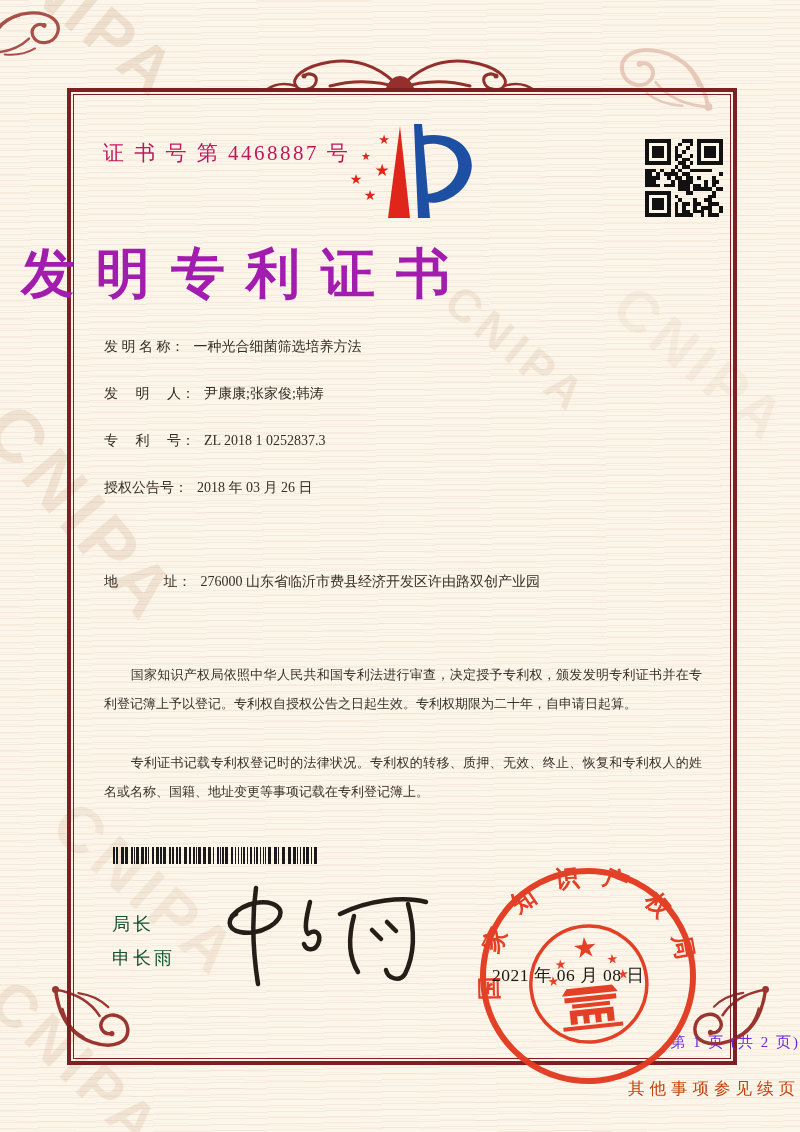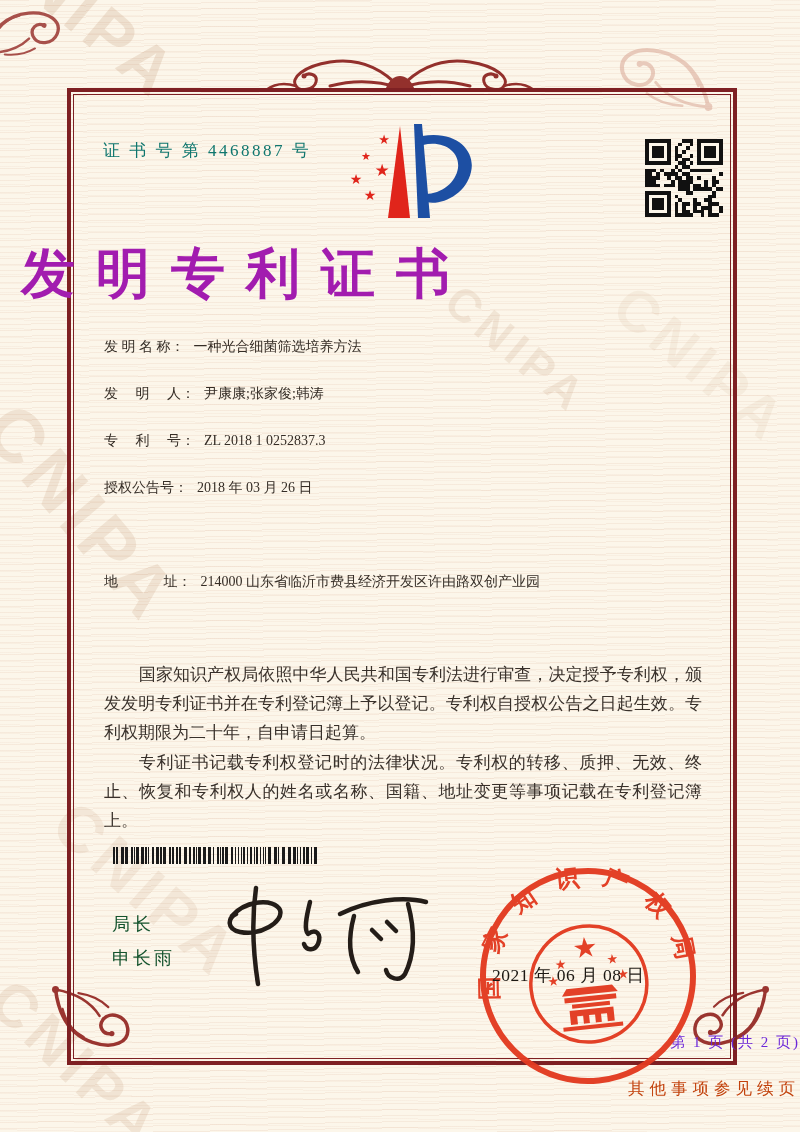--- a/index.html
+++ b/index.html
@@ -21,33 +21,33 @@
     font-weight:bold;color:#b98c66;letter-spacing:6px;white-space:nowrap;
   }
   .frame{
     position:absolute;left:67px;top:88px;width:670px;height:977px;z-index:2;
     border:4px solid #7e2023;box-sizing:border-box;
   }
   .frame::after{
     content:"";position:absolute;inset:2px;border:1px solid #7e2023;
   }
   .content{position:absolute;inset:0;z-index:3;}
-  .cert-no{position:absolute;left:103px;top:139px;font-size:17px;letter-spacing:2.5px;color:#0f766e;}
+  .cert-no{position:absolute;left:103px;top:139px;font-size:21px;letter-spacing:2.5px;color:#be185d;}
   .logo{position:absolute;left:330px;top:114px;width:144px;height:122px;}
   .qr{position:absolute;left:645px;top:139px;width:78px;height:78px;}
   .title{
     position:absolute;left:0;right:0;top:238px;
     font-size:54px;font-weight:bold;letter-spacing:21px;padding-left:21px;color:#a21caf;
   }
   .field{position:absolute;left:104px;font-size:14px;white-space:nowrap;color:#352d26;}
   .field .lbl{display:inline-block;}
   .field .val{margin-left:9px;}
   .grant2{position:absolute;left:415px;top:0;}
   .para{
-    position:absolute;left:104px;width:598px;font-size:17px;line-height:29px;
+    position:absolute;left:104px;width:598px;font-size:13px;line-height:29px;
     text-indent:2.05em;text-align:justify;color:#38302a;
   }
   .barcode{position:absolute;left:113px;top:847px;width:206px;height:17px;}
   .sig-label{
     position:absolute;left:112px;font-size:18px;letter-spacing:3px;
     font-family:"Liberation Sans","DejaVu Sans",sans-serif;color:#14532d;
   }
   .sig-script{position:absolute;left:212px;top:882px;width:225px;height:108px;}
   .seal{position:absolute;left:474px;top:862px;width:228px;height:228px;z-index:4;}
   .seal-date{
@@ -284,21 +284,21 @@
     <div class="field" style="top:385px">
       <span class="lbl">发　 明　 人：</span><span class="val">尹康康;张家俊;韩涛</span>
     </div>
     <div class="field" style="top:432px">
       <span class="lbl">专　 利　 号：</span><span class="val">ZL 2018 1 0252837.3</span>
     </div>
     <div class="field" style="top:479px">
       <span class="lbl">授权公告号：</span><span class="val">2018 年 03 月 26 日</span>
     </div>
     <div class="field" style="top:573px">
-      <span class="lbl">地　　　 址：</span><span class="val">214000  山东省临沂市费县经济开发区许由路双创产业园</span>
+      <span class="lbl">地　　　 址：</span><span class="val">276000  山东省临沂市费县经济开发区许由路双创产业园</span>
     </div>
 
     <div class="para" style="top:660px">国家知识产权局依照中华人民共和国专利法进行审查，决定授予专利权，颁发发明专利证书并在专利登记簿上予以登记。专利权自授权公告之日起生效。专利权期限为二十年，自申请日起算。</div>
     <div class="para" style="top:748px">专利证书记载专利权登记时的法律状况。专利权的转移、质押、无效、终止、恢复和专利权人的姓名或名称、国籍、地址变更等事项记载在专利登记簿上。</div>
 
     <svg class="barcode" id="barcodesvg" viewBox="0 0 206 17" preserveAspectRatio="none">
         <rect x="0" y="0" width="2" height="17" fill="#1a1a1a"></rect>
         <rect x="3" y="0" width="2" height="17" fill="#1a1a1a"></rect>
         <rect x="8" y="0" width="3" height="17" fill="#1a1a1a"></rect>
         <rect x="12" y="0" width="3" height="17" fill="#1a1a1a"></rect>

